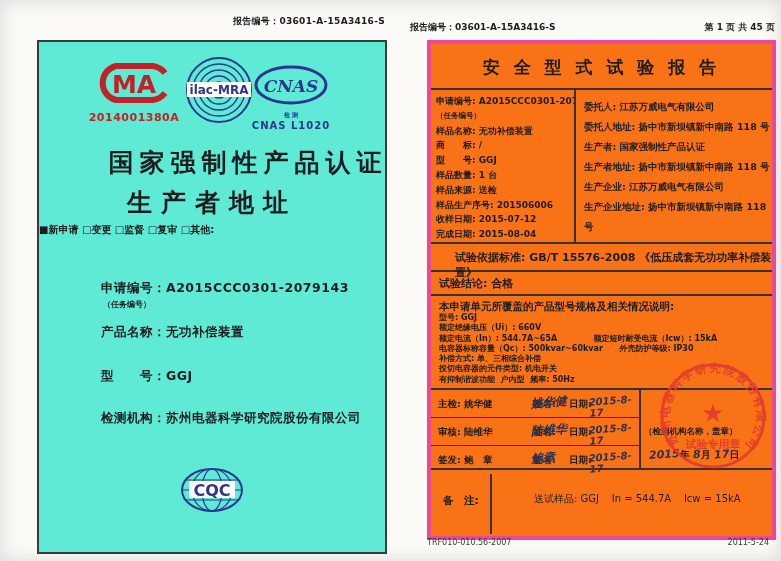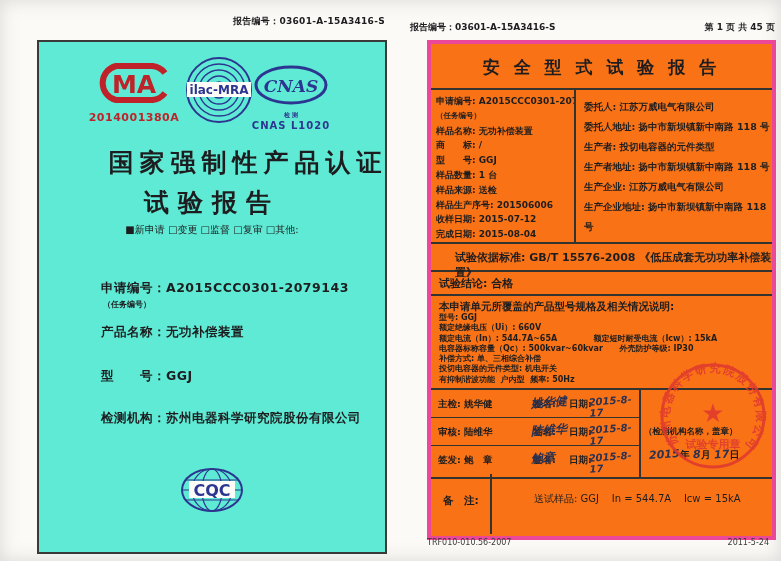--- a/index.html
+++ b/index.html
@@ -20,22 +20,22 @@
   .cma-block{position:absolute;left:40px;top:18px;width:110px;text-align:center;}
   .cma-code{font-size:11px;font-weight:bold;color:#bf2329;letter-spacing:.5px;margin-top:1px;}
   .ilac-block{position:absolute;left:146px;top:14px;}
   .cnas-block{position:absolute;left:212px;top:22px;width:80px;text-align:center;}
   .cnas-tag{font-size:6px;color:#2c3690;font-weight:bold;margin-top:1px;}
   .cnas-code{font-size:10px;color:#2c3690;font-weight:bold;letter-spacing:1px;}
   .lp-title1{position:absolute;left:0;top:104px;width:100%;text-align:center;
     font-family:"DejaVu Serif",serif;font-size:25px;font-weight:600;letter-spacing:6px;margin-left:36px;}
   .lp-title2{position:absolute;left:0;top:144px;width:100%;text-align:center;
     font-family:"DejaVu Serif",serif;font-size:25px;font-weight:600;letter-spacing:9px;}
-  .lp-checks{position:absolute;left:0;top:181px;width:100%;text-align:center;
-    font-size:10px;font-weight:400;}
+  .lp-checks{position:absolute;left:0;top:181px;width:100%;
+    font-size:10px;font-weight:700;}
   .lp-field{position:absolute;left:62px;font-size:12.5px;font-weight:bold;letter-spacing:.5px;}
   .lp-note{position:absolute;left:64px;font-size:8px;font-weight:bold;}
   .cqc-block{position:absolute;left:140px;top:424px;}
 
   
   .rp{position:absolute;left:408px;top:0;width:373px;height:561px;}
   .rp .repno{position:absolute;left:2px;top:21px;font-size:9px;font-weight:bold;}
   .rp .pageinfo{position:absolute;right:6px;top:21px;font-size:9px;font-weight:bold;}
   .table{position:absolute;left:19px;top:40px;width:341px;height:492px;
     border:4px solid #ec4899;background:#f97316;}
@@ -55,21 +55,21 @@
   .t-std{position:absolute;left:0;top:200px;width:100%;height:28px;
     border-bottom:2px solid #33332f;box-sizing:border-box;
     font-size:11px;font-weight:bold;padding:6px 0 0 24px;}
   .t-concl{position:absolute;left:0;top:228px;width:100%;height:24px;
     border-bottom:2px solid #33332f;box-sizing:border-box;
     font-size:11px;font-weight:bold;padding:4px 8px 0 8px;}
   .t-cover{position:absolute;left:0;top:252px;width:100%;height:94px;
     border-bottom:2px solid #33332f;box-sizing:border-box;padding:3px 0 0 8px;overflow:hidden;}
   .t-cover .ct{font-size:10.5px;font-weight:bold;line-height:14px;}
   .t-cover .cl{font-size:8px;font-weight:bold;line-height:10.3px;}
-  .t-sign{position:absolute;left:0;top:346px;width:100%;height:89px;
+  .t-sign{position:absolute;left:0;top:346px;width:100%;height:80px;
     border-bottom:2px solid #33332f;box-sizing:border-box;}
   .sig-rows{position:absolute;left:0;top:0;width:210px;height:100%;
     border-right:2px solid #33332f;box-sizing:border-box;}
   .sig-row{position:relative;height:28px;border-bottom:1.5px solid #33332f;box-sizing:border-box;
     font-size:9.5px;font-weight:bold;}
   .sig-row:last-child{border-bottom:none;}
   .sig-row .role{position:absolute;left:7px;top:8px;}
   .sig-row .sl{position:absolute;left:78px;top:8px;padding-left:24px;}
   .sig-row .dl{position:absolute;left:138px;top:8px;}
   .hw{font-style:italic;font-weight:bold;color:#2b3150;
@@ -125,21 +125,21 @@
       <div class="cnas-block">
         <svg width="76" height="42" viewBox="0 0 76 42">
           <ellipse cx="38" cy="21" rx="35" ry="18" fill="none" stroke="#2c3690" stroke-width="3"></ellipse>
           <text x="38" y="28" text-anchor="middle" font-size="17" font-weight="bold" font-style="italic" fill="#2c3690" font-family="DejaVu Serif, serif">CNAS</text>
         </svg>
         <div class="cnas-tag">检 测</div>
         <div class="cnas-code">CNAS L1020</div>
       </div>
 
       <div class="lp-title1">国家强制性产品认证</div>
-      <div class="lp-title2">试验报告</div>
+      <div class="lp-title2">生产者地址</div>
       <div class="lp-checks">■新申请 □变更 □监督 □复审 □其他:</div>
 
       <div class="lp-field" style="top:238px;"><span>申请编号：</span><span>A2015CCC0301-2079143</span></div>
       <div class="lp-note" style="top:257px;">（任务编号）</div>
 
       <div class="lp-field" style="top:282px;"><span>产品名称：</span><span>无功补偿装置</span></div>
 
       <div class="lp-field" style="top:326px;"><span>型　　号：</span><span>GGJ</span></div>
 
       <div class="lp-field" style="top:368px;"><span>检测机构：</span><span>苏州电器科学研究院股份有限公司</span></div>
@@ -175,21 +175,21 @@
           <div>型　　号: GGJ</div>
           <div>样品数量: 1 台</div>
           <div>样品来源: 送检</div>
           <div>样品生产序号: 201506006</div>
           <div>收样日期: 2015-07-12</div>
           <div>完成日期: 2015-08-04</div>
         </div>
         <div class="t-info-r">
           <div>委托人: 江苏万威电气有限公司</div>
           <div>委托人地址: 扬中市新坝镇新中南路 118 号</div>
-          <div>生产者: 投切电容器的元件类型</div>
+          <div>生产者: 国家强制性产品认证</div>
           <div>生产者地址: 扬中市新坝镇新中南路 118 号</div>
           <div>生产企业: 江苏万威电气有限公司</div>
           <div>生产企业地址: 扬中市新坝镇新中南路 118 号</div>
         </div>
       </div>
 
       <div class="t-std">试验依据标准: GB/T 15576-2008 《低压成套无功功率补偿装置》</div>
       <div class="t-concl">试验结论: 合格</div>
 
       <div class="t-cover">

